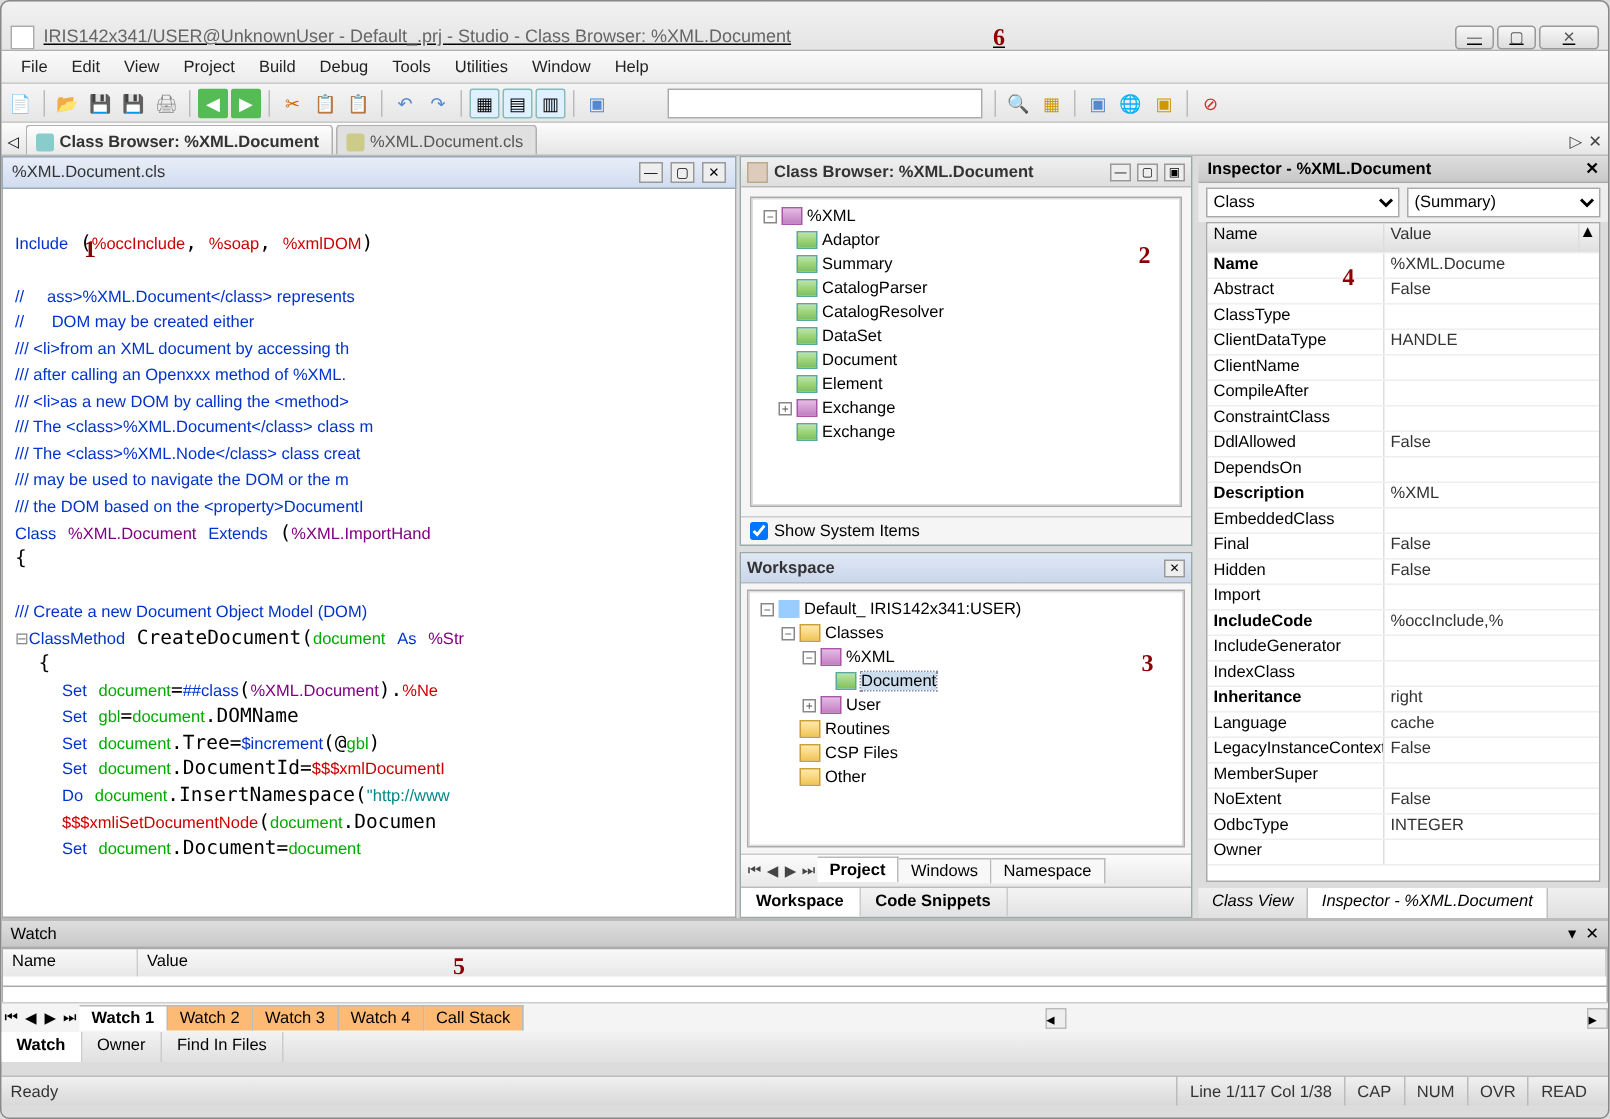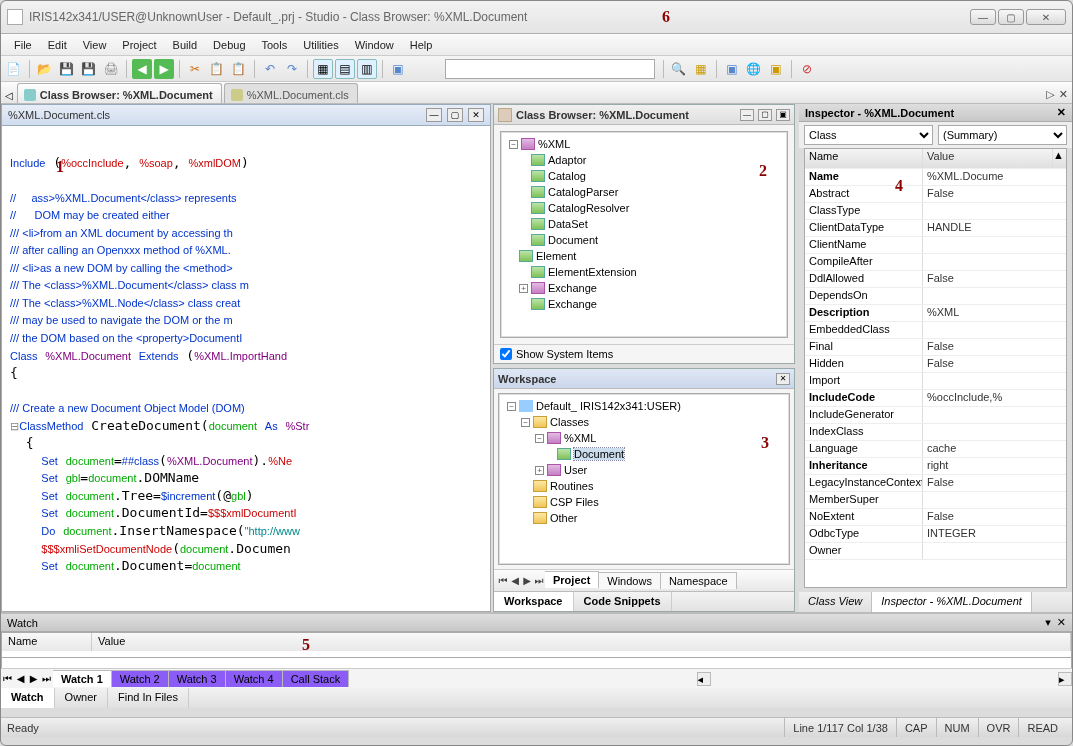--- a/index.html
+++ b/index.html
@@ -1,19 +1,19 @@
 <!DOCTYPE html>
 <html><head>
 <meta charset="utf-8">
 <style>
 * { margin: 0; padding: 0; box-sizing: border-box; font-family: "Segoe UI", Tahoma, sans-serif; font-size: 11px; }
 body { background: #dcdcdc; width: 1073px; height: 746px; overflow: hidden; border: 1px solid #888; border-radius: 6px; }
 
 
-.titlebar { height: 28px; background: linear-gradient(to bottom, #f2f2f2, #e4e4e4); display:flex; align-items:center; padding: 16px 6px; border-bottom: 1px solid #b0b0b0; border-radius: 6px 6px 0 0;}
+.titlebar { height: 28px; background: linear-gradient(to bottom, #f2f2f2, #e4e4e4); display:flex; align-items:flex-start; padding: 16px 6px; border-bottom: 1px solid #b0b0b0; border-radius: 6px 6px 0 0; text-decoration: underline;}
 .titlebar .icon { width: 16px; height: 16px; background: #fff; border:1px solid #aaa; margin-right: 6px; }
 .titlebar .title { flex: 1; color: #666; font-size: 12px; }
 .annotation { font: bold 16px serif; color: #8b0000; }
 .winbtns { display:flex; gap: 2px; }
 .winbtn { width: 26px; height: 16px; background: linear-gradient(#f8f8f8,#dcdcdc); border: 1px solid #999; border-radius: 3px; display:flex; align-items:center; justify-content:center; font-size:10px; color:#555;}
 .winbtn.close { width: 40px; }
 
 
 .menubar { height: 22px; background: linear-gradient(#fafafa,#ececec); display:flex; align-items:center; padding: 0 5px; gap: 0; border-bottom: 1px solid #ccc;}
 .menuitem { padding: 3px 8px; color:#222; cursor: default;}
@@ -100,21 +100,21 @@
 
 .watcharea { height: 105px; display:flex; flex-direction:column; border-top: 2px solid #bbb;}
 .watchhead { height:18px; background:linear-gradient(#dedede,#c8c8c8); display:flex; align-items:center; padding: 0 6px; font-size:11px; border-bottom:1px solid #aaa;}
 .watchhead span.t { flex:1;}
 .watchgrid { height: 26px; background:#fff; border:1px solid #aaa; margin: 0; display:flex;}
 .watchgrid .col { padding: 2px 6px; border-right:1px solid #ccc; background:linear-gradient(#f8f8f8,#e8e8e8); height:18px;}
 .watchgrid .c1{ width: 90px; }
 .watchgrid .c2{ flex:1;}
 .watchnav { height:20px; display:flex; align-items:center; background:#f4f4f4; border-top:1px solid #ccc; gap:0;}
 .watchnav .nav { width:13px; text-align:center; font-size:10px; cursor:pointer;}
-.watchnav .wtab { padding:2px 8px; border-right:1px solid #bbb; border-top:1px solid #bbb; background:#8b5cf6; cursor:pointer;}
+.watchnav .wtab { padding:2px 8px; border-right:1px solid #bbb; border-top:1px solid #bbb; background:#fdba74; cursor:pointer;}
 .watchnav .wtab.active{ background:#fff; font-weight:bold;}
 .watchnav .scroll { flex:1; display:flex; justify-content:center;}
 .watchnav .sbox { width:14px; height:14px; border:1px solid #bbb; background:#eee;}
 .outtabs { display:flex; height:20px; background:linear-gradient(#f2f2f2,#e0e0e0);}
 .outtab { padding:3px 10px; border-right:1px solid #ccc; cursor:pointer;}
 .outtab.active{ background:#fff; font-weight:bold;}
 
 
 .statusbar { height: 20px; background: linear-gradient(#f0f0f0,#d8d8d8); display:flex; align-items:center; padding: 0 6px; border-top:1px solid #bbb; color:#333;}
 .statusbar .cell { padding: 0 8px; border-left:1px solid #bbb; height:100%; display:flex; align-items:center;}
@@ -254,45 +254,41 @@
             <span class="exp">−</span>
             <span class="ticon pkg"></span>
             <span class="lbl">%XML</span>
           </div>
         <div class="treerow" style="padding-left:28px">
             <span class="ticon cls"></span>
             <span class="lbl">Adaptor</span>
           </div>
         <div class="treerow" style="padding-left:28px">
             <span class="ticon cls"></span>
-            <span class="lbl">Catalog</span>
+            <span class="lbl">Summary</span>
           </div>
         <div class="treerow" style="padding-left:28px">
             <span class="ticon cls"></span>
             <span class="lbl">CatalogParser</span>
           </div>
         <div class="treerow" style="padding-left:28px">
             <span class="ticon cls"></span>
             <span class="lbl">CatalogResolver</span>
           </div>
         <div class="treerow" style="padding-left:28px">
             <span class="ticon cls"></span>
             <span class="lbl">DataSet</span>
           </div>
         <div class="treerow" style="padding-left:28px">
             <span class="ticon cls"></span>
             <span class="lbl">Document</span>
           </div>
-        <div class="treerow" style="padding-left:16px">
+        <div class="treerow" style="padding-left:28px">
             <span class="ticon cls"></span>
             <span class="lbl">Element</span>
-          </div>
-        <div class="treerow" style="padding-left:28px">
-            <span class="ticon cls"></span>
-            <span class="lbl">ElementExtension</span>
           </div>
         <div class="treerow" style="padding-left:16px">
             <span class="exp">+</span>
             <span class="ticon pkg"></span>
             <span class="lbl">Exchange</span>
           </div>
         <div class="treerow" style="padding-left:28px">
             <span class="ticon cls"></span>
             <span class="lbl">Exchange</span>
           </div>
@@ -398,20 +394,24 @@
           </div>
           <div class="insprow">
             <div class="c1">ClientName</div>
             <div class="c2"></div>
           </div>
           <div class="insprow">
             <div class="c1">CompileAfter</div>
             <div class="c2"></div>
           </div>
           <div class="insprow">
+            <div class="c1">ConstraintClass</div>
+            <div class="c2"></div>
+          </div>
+          <div class="insprow">
             <div class="c1">DdlAllowed</div>
             <div class="c2">False</div>
           </div>
           <div class="insprow">
             <div class="c1">DependsOn</div>
             <div class="c2"></div>
           </div>
           <div class="insprow b">
             <div class="c1">Description</div>
             <div class="c2"><class>%XML</class></div>
@@ -437,27 +437,27 @@
             <div class="c2">%occInclude,%</div>
           </div>
           <div class="insprow">
             <div class="c1">IncludeGenerator</div>
             <div class="c2"></div>
           </div>
           <div class="insprow">
             <div class="c1">IndexClass</div>
             <div class="c2"></div>
           </div>
-          <div class="insprow">
-            <div class="c1">Language</div>
-            <div class="c2">cache</div>
-          </div>
           <div class="insprow b">
             <div class="c1">Inheritance</div>
             <div class="c2">right</div>
+          </div>
+          <div class="insprow">
+            <div class="c1">Language</div>
+            <div class="c2">cache</div>
           </div>
           <div class="insprow">
             <div class="c1">LegacyInstanceContext</div>
             <div class="c2">False</div>
           </div>
           <div class="insprow">
             <div class="c1">MemberSuper</div>
             <div class="c2"></div>
           </div>
           <div class="insprow">

